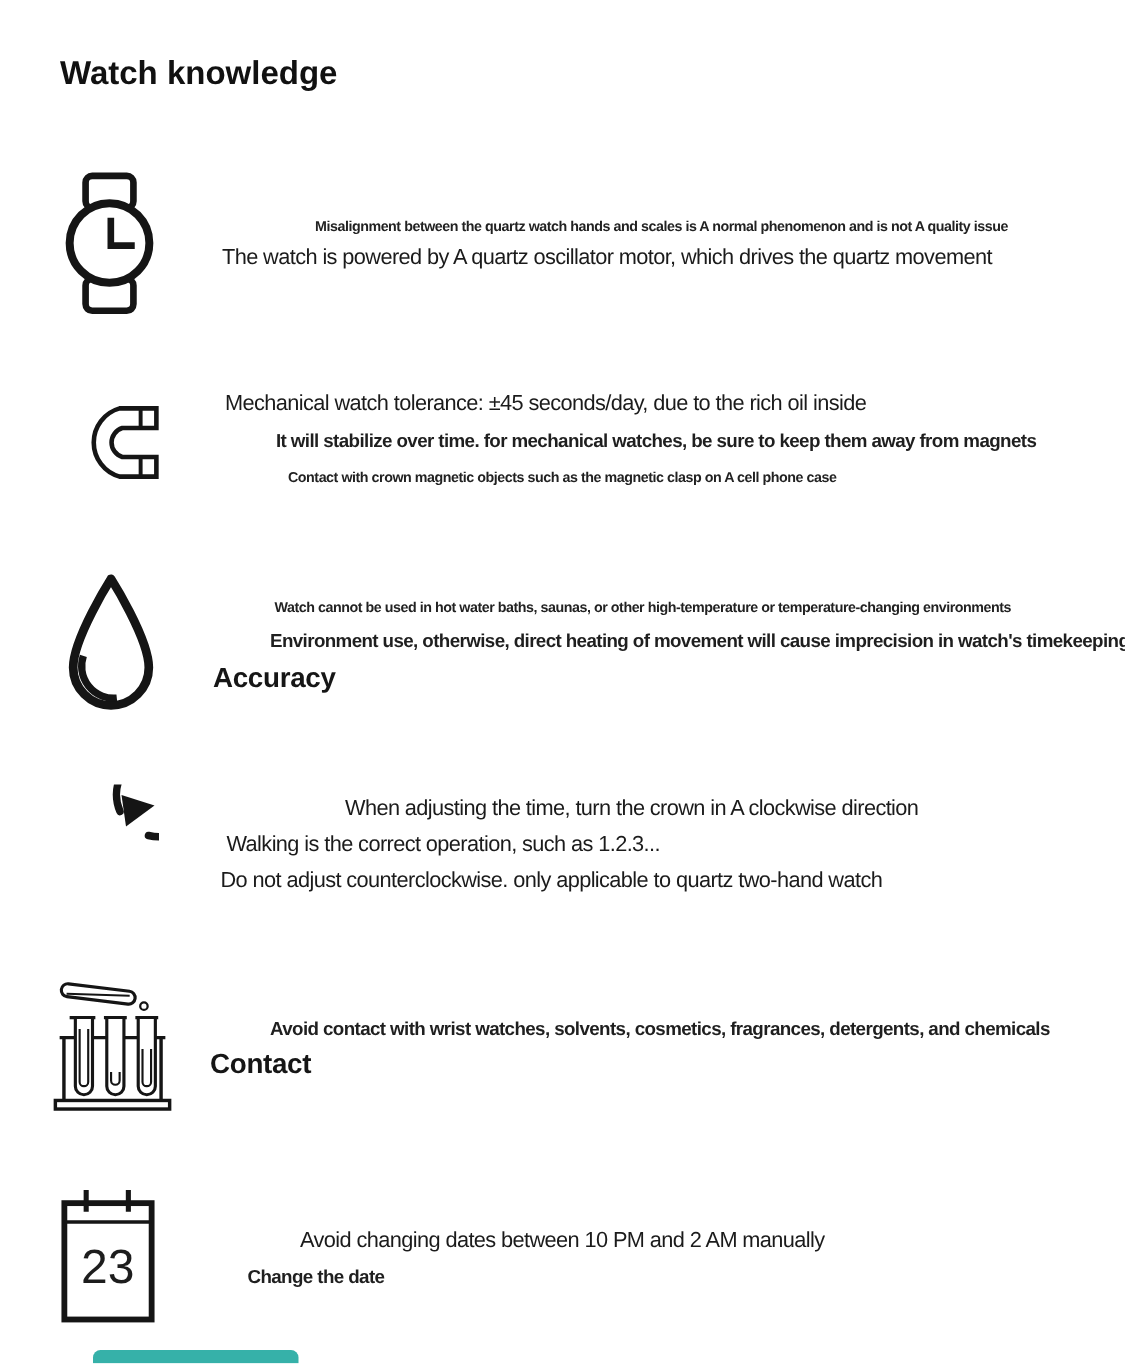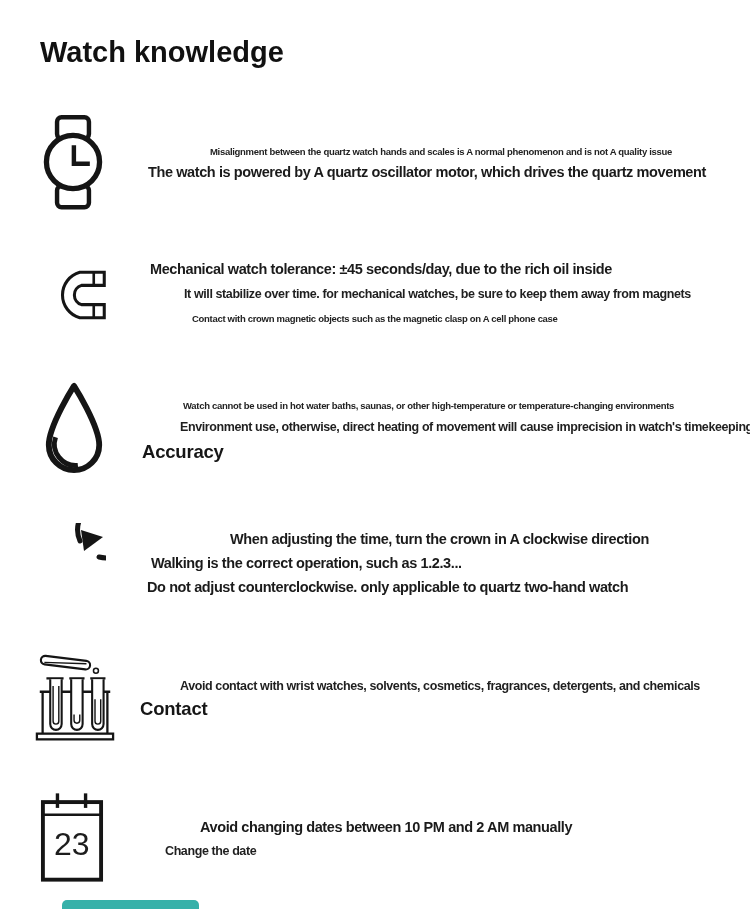--- a/index.html
+++ b/index.html
@@ -1,24 +1,24 @@
 <!DOCTYPE html>
 <html><head>
 <meta charset="utf-8">
 <style>
   html,body{margin:0;padding:0;background:#fff;}
   #page{
     position:relative;width:750px;height:909px;background:#ffffff;
     font-family:"Liberation Sans",sans-serif;color:#1a1a1a;overflow:hidden;
   }
   .abs{position:absolute;white-space:nowrap;line-height:1;}
-  .title{font-size:29px;font-weight:bold;color:#111;}
+  .title{font-size:22px;font-weight:bold;color:#111;}
   .t-sm{font-size:9.5px;font-weight:bold;letter-spacing:-0.3px;color:#222;padding-left:44px;}
   .t-md{font-size:12.5px;font-weight:bold;letter-spacing:-0.4px;color:#1f1f1f;padding-left:28px;}
-  .t-lg{font-size:14.5px;font-weight:bold;letter-spacing:-0.4px;color:#1b1b1b;}
+  .t-lg{font-size:14.5px;font-weight:normal;letter-spacing:-0.4px;color:#1b1b1b;}
   .t-xl{font-size:18.5px;font-weight:bold;letter-spacing:-0.2px;color:#161616;}
   .icon-box{position:absolute;}
   .icon-box svg{display:block;width:100%;height:100%;}
   .cal-num{font-size:32px;font-weight:400;color:#1d1d1d;}
   .accent-bar{position:absolute;left:62px;top:900px;width:137px;height:9px;
     background:#36b1a9;border-radius:5px 5px 0 0;}
   .sec{display:contents;}
 </style>
 </head>
 <body>

